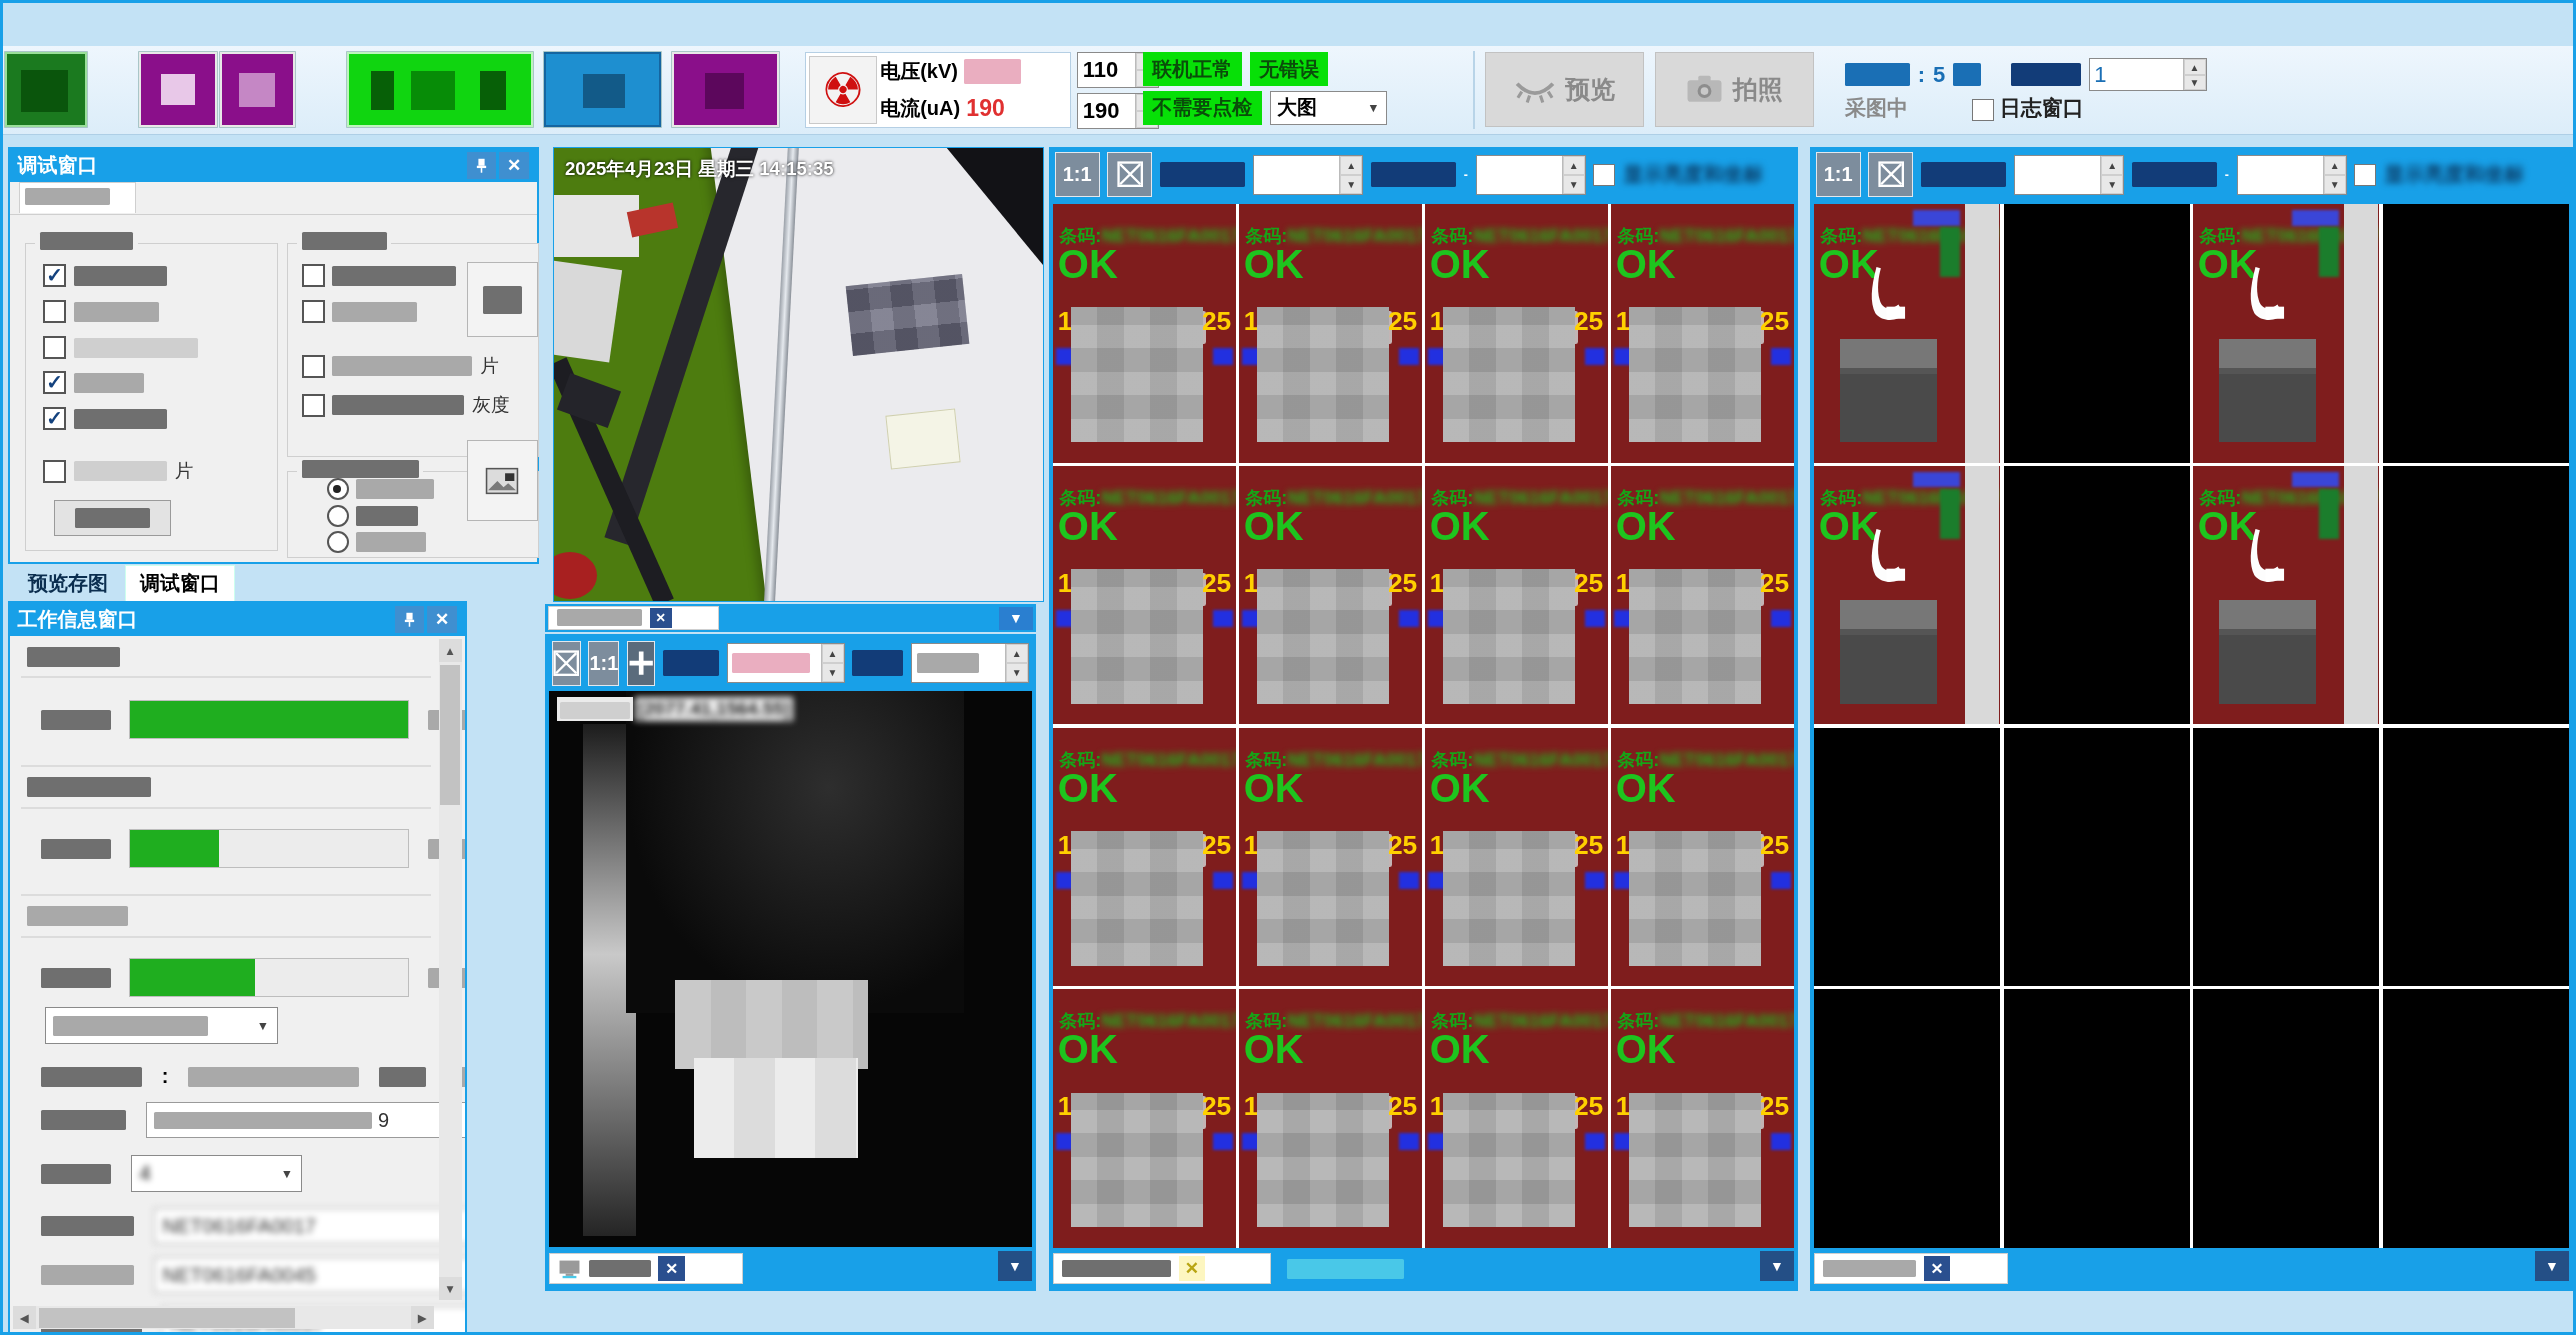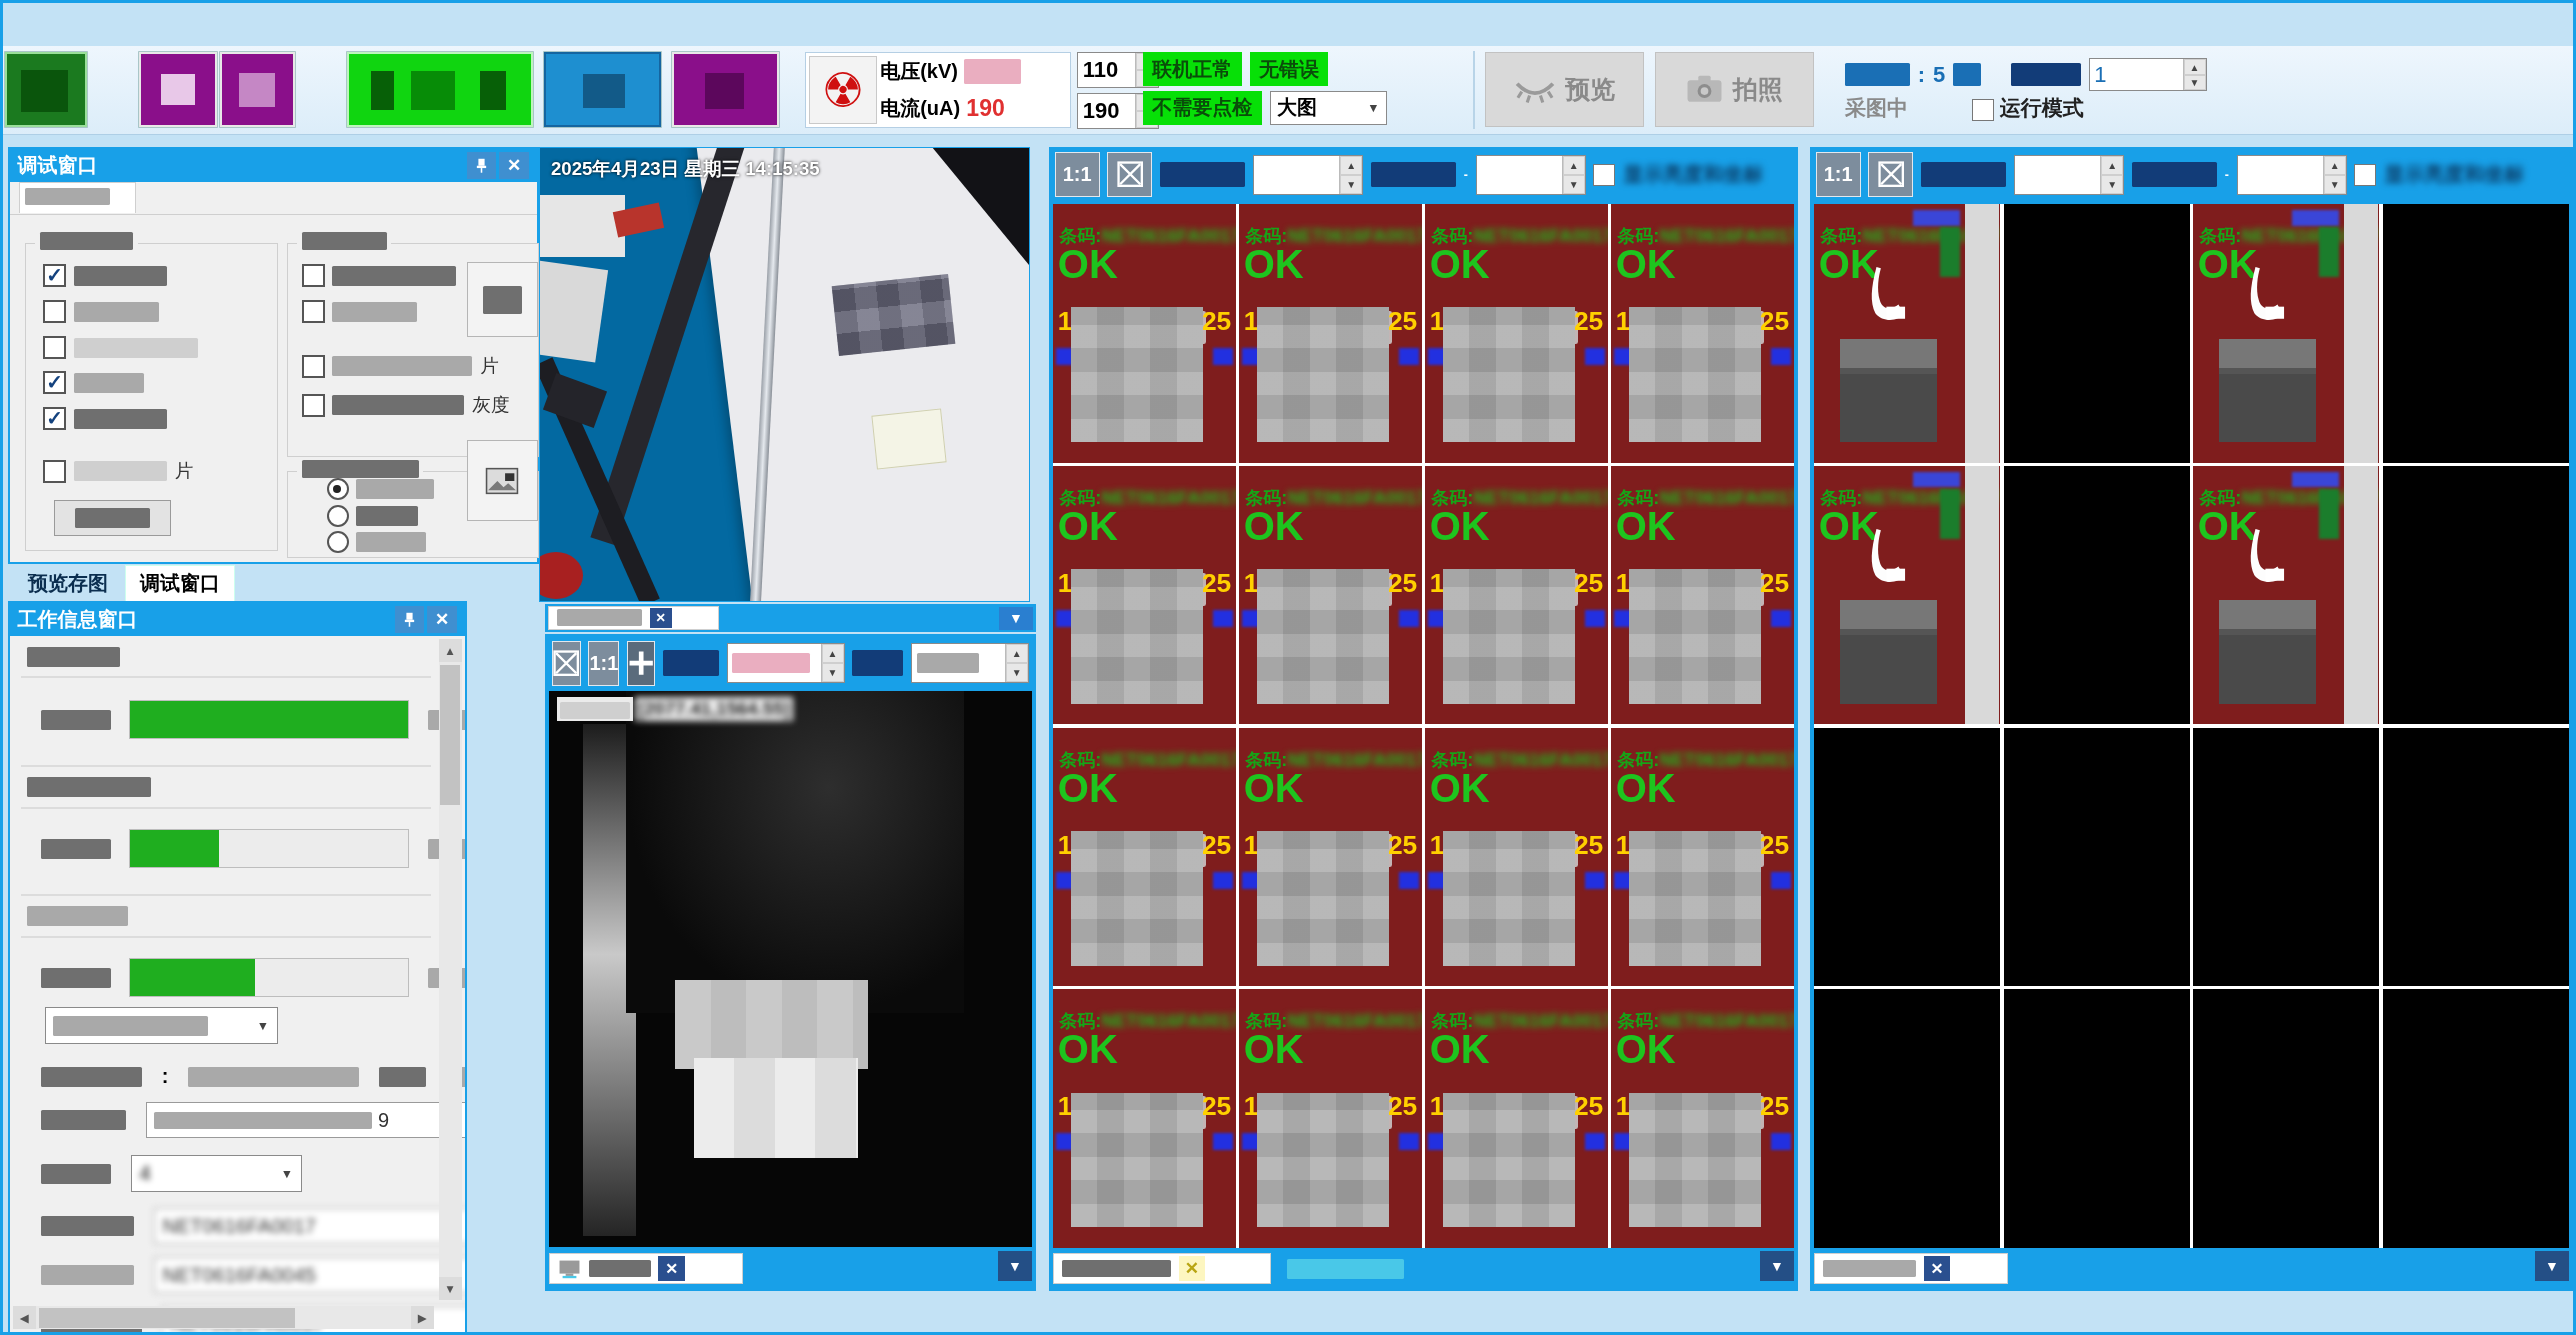--- a/index.html
+++ b/index.html
@@ -79,21 +79,21 @@
   .frow{position:absolute;display:flex;align-items:center;gap:20px}
   .finput{background:#fff;border:1.6px solid #9a9a9a;height:36px;display:flex;align-items:center;padding:0 7.8px;font-size:20px;color:#333}
   .vscroll{position:absolute;right:3.1px;top:3.1px;width:23px;bottom:34px;background:#e8e8e8}
   .vscroll .a{position:absolute;left:0;width:23px;height:23px;background:#dcdcdc;color:#555;font-size:11.7px;display:flex;align-items:center;justify-content:center}
   .vthumb{position:absolute;left:1.6px;width:20px;background:#c2c2c2}
   .hscroll{position:absolute;left:3.1px;right:31px;bottom:4.7px;height:23px;background:#e8e8e8}
   .hscroll .a{position:absolute;top:0;width:23px;height:23px;background:#dcdcdc;color:#555;font-size:11.7px;display:flex;align-items:center;justify-content:center}
   .hthumb{position:absolute;top:1.6px;height:20px;background:#c2c2c2}
 
   
-  #camera{position:absolute;left:536px;top:144px;width:491px;height:455px;background:#0369a1;overflow:hidden;border:1.6px solid #18a0e8}
+  #camera{position:absolute;left:550px;top:144px;width:491px;height:455px;background:#4d7c0f;overflow:hidden;border:1.6px solid #18a0e8}
   #cam-white{position:absolute;left:38%;top:-12%;width:75%;height:124%;background:#ebebee;transform:rotate(-7deg);box-shadow:-4.7px 0 11px rgba(0,0,0,.25)}
   #cam-blacktri{position:absolute;right:0;top:0;width:148px;height:117px;background:#121216;clip-path:polygon(35% 0,100% 0,100% 100%)}
   .cam-arm{position:absolute;background:#27272d}
   .cam-rod{position:absolute;background:linear-gradient(90deg,#9aa0a8,#e5e9ee,#8a9098);width:11px}
   .cam-censor{position:absolute;background:
     repeating-linear-gradient(0deg,rgba(40,40,60,.35) 0 22px,rgba(120,120,140,.35) 22px 44px),
     repeating-linear-gradient(90deg,#6b6b78 0 22px,#8d8d9a 22px 44px)}
   #cam-ts{position:absolute;left:11px;top:7.8px;color:#fff;font-size:18.6px;font-weight:bold;text-shadow:0 0 3.1px #000}
 
   
@@ -245,21 +245,21 @@
             <span class="val" style="min-width:93px;font-weight:normal">1</span>
             <span class="arr">
                 <span>▲</span>
                 <span>▼</span>
               </span>
           </span>
         </div>
         <div class="l2">
           <span>采图中</span>
           <span style="margin-left:47px"><span class="wchk"></span>
-          <span class="blk">运行模式</span></span>
+          <span class="blk">日志窗口</span></span>
         </div>
       </div>
     </div>
   </div>
 
   <div id="debug" class="panel">
     <div class="ptitle">
       <span>调试窗口</span>
         <span class="sp"></span>
       <span class="pinbtn">

